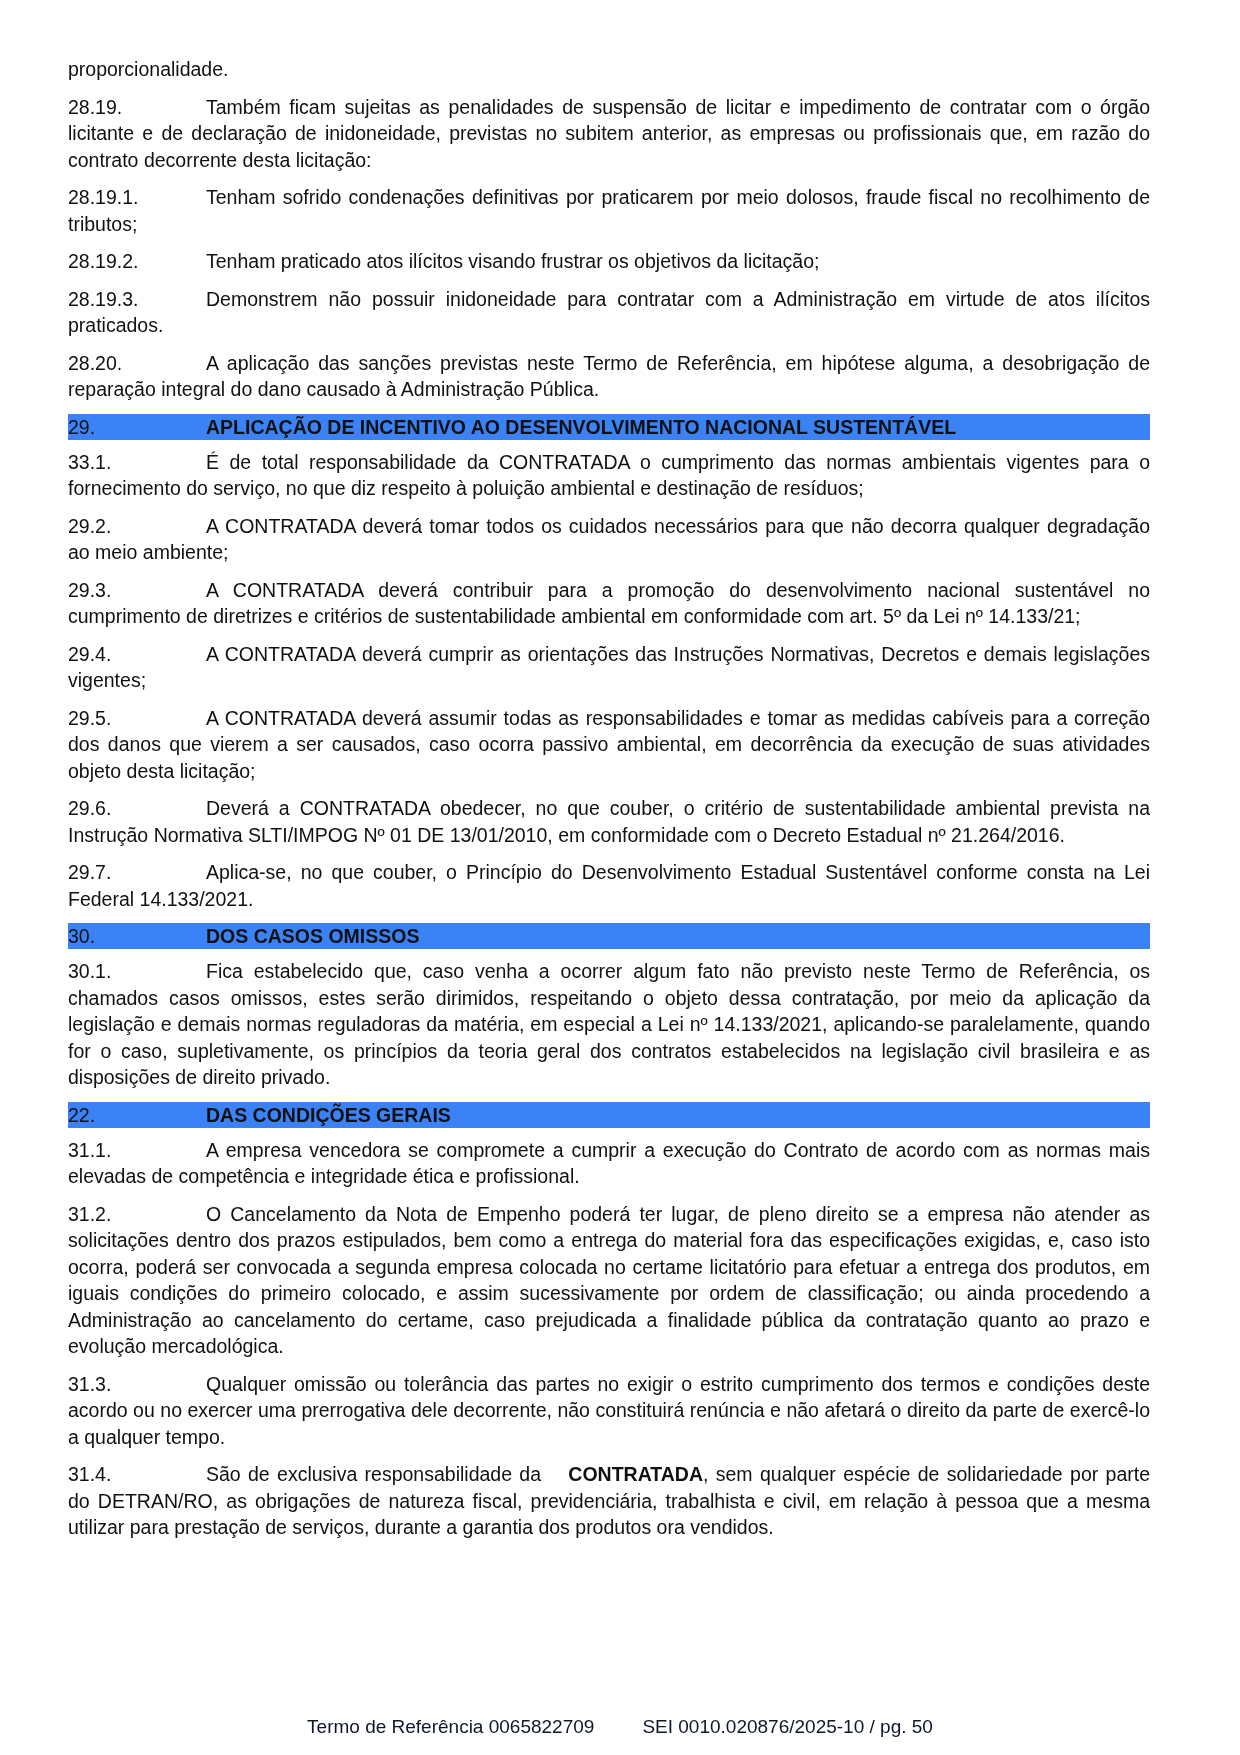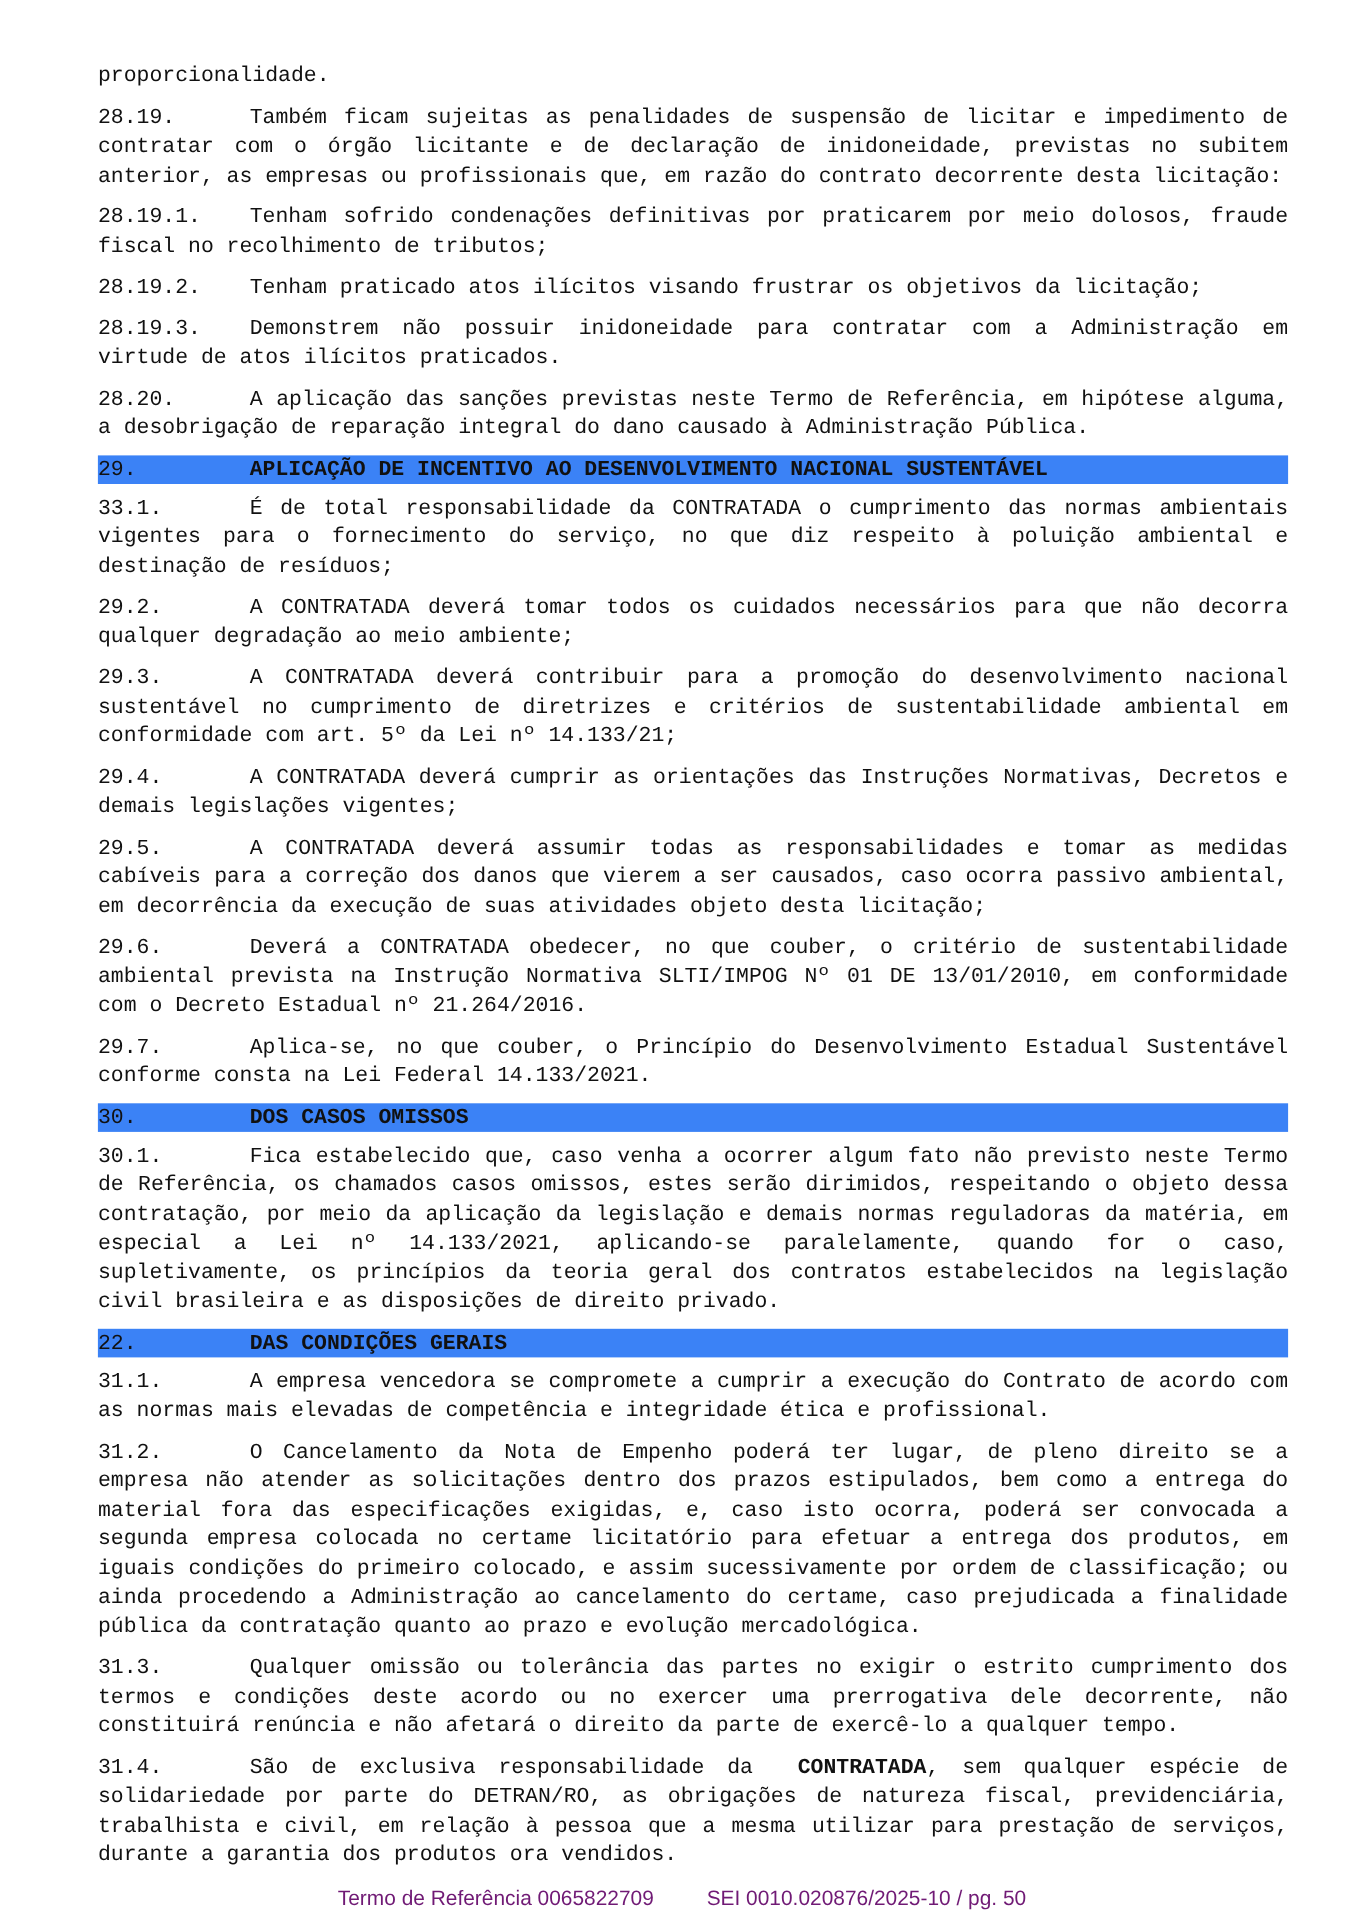--- a/index.html
+++ b/index.html
@@ -1,31 +1,31 @@
 <!DOCTYPE html>
 <html><head>
 <meta charset="utf-8">
 <style>
   html, body { margin: 0; padding: 0; background: #ffffff; }
   body { width: 1240px; height: 1755px; position: relative; overflow: hidden; }
   .page {
-    position: absolute; left: 89px; top: 56px; width: 1082px;
-    font-family: Liberation Mono, monospace; font-size: 19.5px; line-height: 26.5px; color: #111;
+    position: absolute; left: 68px; top: 56px; width: 1082px;
+    font-family: Liberation Sans, sans-serif; font-size: 19.5px; line-height: 26.5px; color: #111;
   }
   .para { margin: 0 0 11px 0; text-align: justify; text-align-last: left; }
   .num { display: inline-block; width: 138px; }
   .heading {
     background: #3b82f6; margin: 0 0 9px 0; padding: 0; height: 26px; line-height: 26px;
     font-weight: normal;
   }
   .heading .title { font-weight: bold; }
   .bold { font-weight: bold; margin-left: 20px; }
   .footer {
     position: absolute; top: 1716px; left: 0; width: 1240px; text-align: center;
-    font-family: "Liberation Sans", sans-serif; font-size: 19px; color: #701a75;
+    font-family: "Liberation Sans", sans-serif; font-size: 19px; color: #0f172a;
   }
   .footer span + span { margin-left: 48px; }
 </style>
 </head>
 <body>
 
 <div class="page">
   <p class="para">proporcionalidade.</p>
 
   <p class="para"><span class="num">28.19.</span><span>Também ficam sujeitas as penalidades de suspensão de licitar e impedimento de contratar com o órgão licitante e de declaração de inidoneidade, previstas no subitem anterior, as empresas ou profissionais que, em razão do contrato decorrente desta licitação:</span></p>

